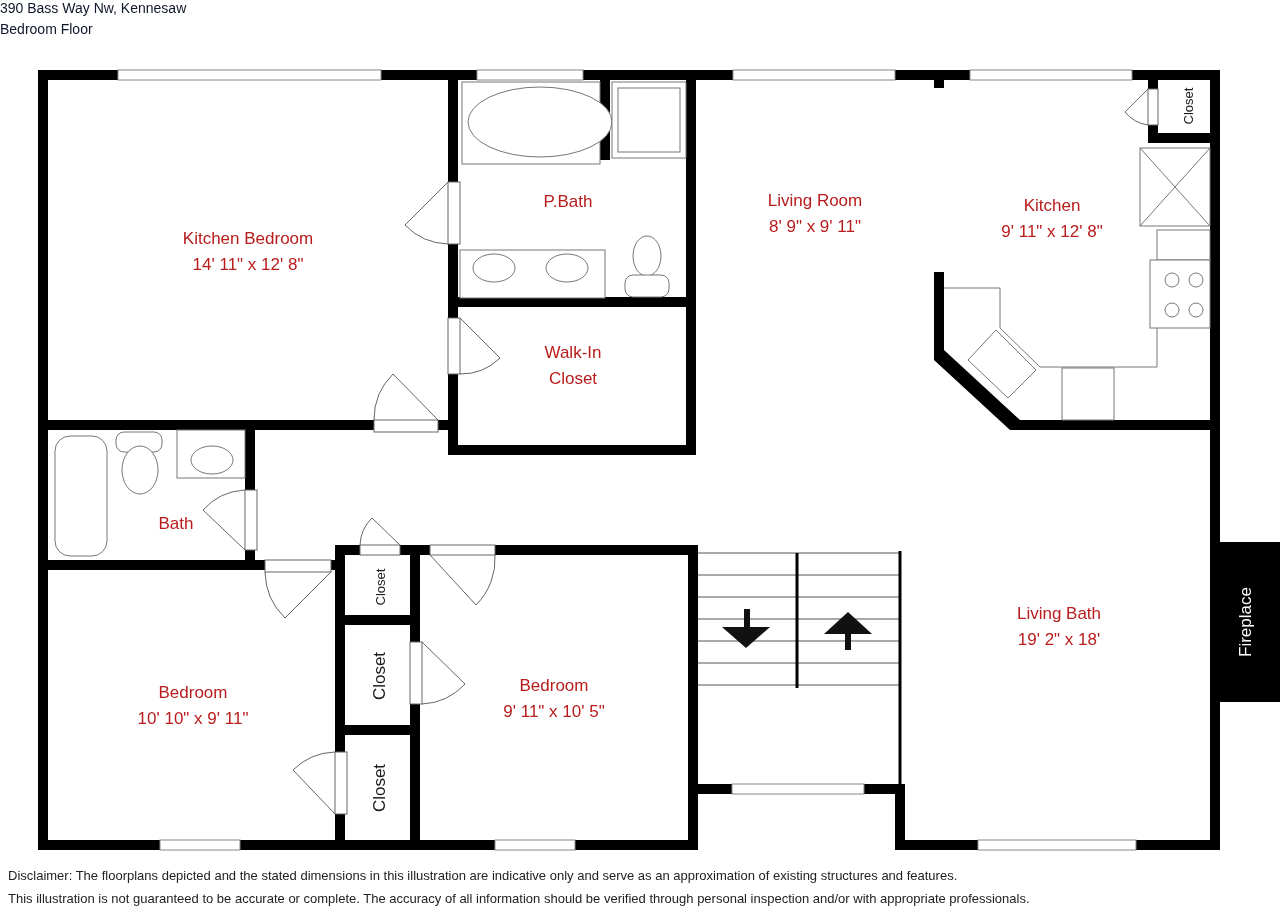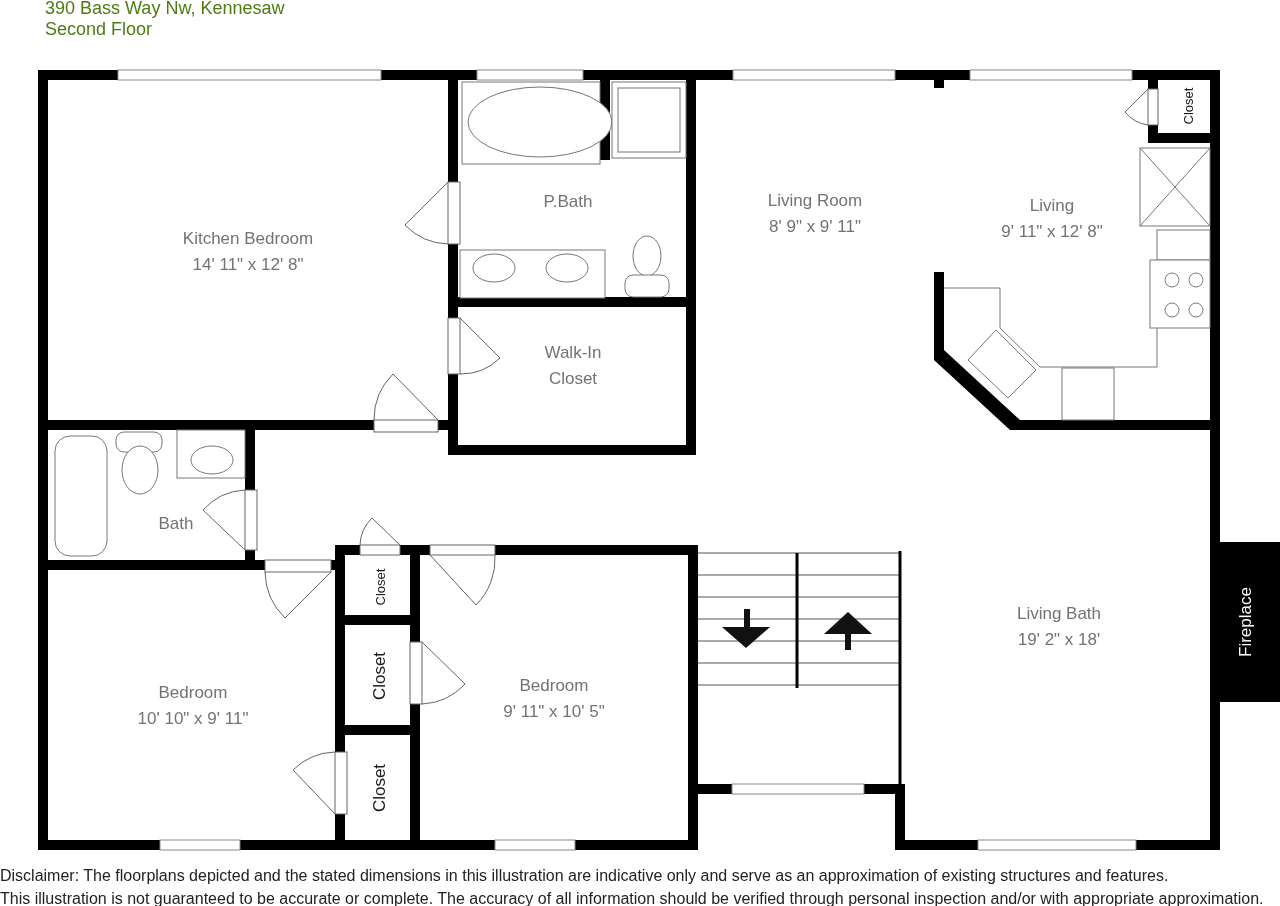--- a/index.html
+++ b/index.html
@@ -1,29 +1,29 @@
 <!DOCTYPE html>
 <html><head>
 <meta charset="utf-8">
 <style>
   html, body { margin: 0; padding: 0; background: #ffffff; }
   body { width: 1280px; height: 906px; position: relative; overflow: hidden;
          font-family: "Liberation Sans", sans-serif; color: #1a1a1a; }
-  .hdr { position: absolute; left: 0; font-size: 18px; line-height: 16px; color: #4d7c0f; padding-left: 45px; }
-  .disc { position: absolute; left: 0; font-size: 16px; line-height: 13px; color: #222; }
+  .hdr { position: absolute; left: 0; font-size: 14px; line-height: 16px; color: #0f172a; }
+  .disc { position: absolute; left: 8px; font-size: 13px; line-height: 13px; color: #222; }
   svg#plan { position: absolute; left: 0; top: 0; }
-  .lbl { position: absolute; text-align: center; font-size: 17px; line-height: 26px; color: #737373; white-space: nowrap; transform: translateX(-50%); }
+  .lbl { position: absolute; text-align: center; font-size: 17px; line-height: 26px; color: #b91c1c; white-space: nowrap; transform: translateX(-50%); }
   .vlbl { position: absolute; font-size: 13px; color: #1a1a1a; white-space: nowrap; transform: translate(-50%,-50%) rotate(-90deg); }
   .fire { color: #ffffff; font-size: 17px; }
 </style>
 </head>
 <body>
 
 <div class="hdr" style="top:0px">390 Bass Way Nw, Kennesaw</div>
-<div class="hdr" style="top:21px">Second Floor</div>
+<div class="hdr" style="top:21px">Bedroom Floor</div>
 
 <svg id="plan" width="1280" height="906">
   <g fill="#000">
 
     <rect x="38" y="70" width="1182" height="10"></rect>
     <rect x="38" y="70" width="10" height="780"></rect>
     <rect x="38" y="840" width="660" height="10"></rect>
     <rect x="1210" y="70" width="10" height="780"></rect>
     <rect x="895" y="840" width="325" height="10"></rect>
     <rect x="895" y="784" width="10" height="66"></rect>
@@ -148,21 +148,21 @@
 </div>
 <div class="lbl" style="left:573px;top:340px">
   <div>Walk-In</div>
   <div>Closet</div>
 </div>
 <div class="lbl" style="left:815px;top:188px">
   <div>Living Room</div>
   <div>8' 9" x 9' 11"</div>
 </div>
 <div class="lbl" style="left:1052px;top:193px">
-  <div>Living</div>
+  <div>Kitchen</div>
   <div>9' 11" x 12' 8"</div>
 </div>
 <div class="vlbl" style="left:1188px;top:106px">Closet</div>
 <div class="lbl" style="left:176px;top:511px">
   <div>Bath</div>
 </div>
 <div class="lbl" style="left:193px;top:680px">
   <div>Bedroom</div>
   <div>10' 10" x 9' 11"</div>
 </div>
@@ -173,13 +173,13 @@
 <div class="vlbl" style="left:380px;top:587px">Closet</div>
 <div class="vlbl" style="left:380px;top:676px;font-size:17px">Closet</div>
 <div class="vlbl" style="left:380px;top:788px;font-size:17px">Closet</div>
 <div class="lbl" style="left:1059px;top:601px">
   <div>Living Bath</div>
   <div>19' 2" x 18'</div>
 </div>
 <div class="vlbl fire" style="left:1246px;top:622px">Fireplace</div>
 
 <div class="disc" style="top:869px">Disclaimer: The floorplans depicted and the stated dimensions in this illustration are indicative only and serve as an approximation of existing structures and features.</div>
-<div class="disc" style="top:892px">This illustration is not guaranteed to be accurate or complete. The accuracy of all information should be verified through personal inspection and/or with appropriate approximation.</div>
+<div class="disc" style="top:892px">This illustration is not guaranteed to be accurate or complete. The accuracy of all information should be verified through personal inspection and/or with appropriate professionals.</div>
 
 </body></html>

